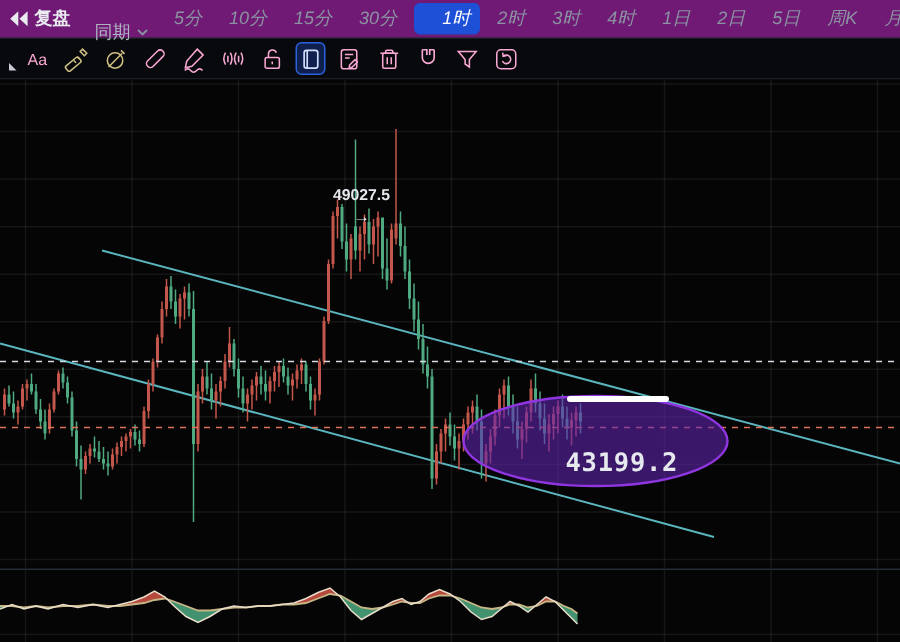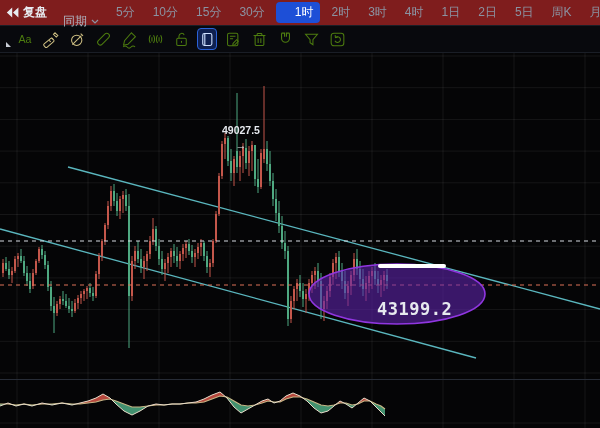--- a/index.html
+++ b/index.html
@@ -1,29 +1,29 @@
 <!DOCTYPE html>
 <html><head>
 <meta charset="utf-8">
 <style>
   html,body{margin:0;padding:0;background:#000;}
   .app{position:relative;width:600px;height:428px;background:#050507;overflow:hidden;
        font-family:"Liberation Sans","DejaVu Sans",sans-serif;-webkit-font-smoothing:antialiased;}
   
-  .topbar{height:25px;display:flex;align-items:center;background:#7f1d1d;border-bottom:1px solid #1a1e26;
+  .topbar{height:25px;display:flex;align-items:center;background:#701a75;border-bottom:1px solid #1a1e26;
           color:#8b93a2;font-size:12px;white-space:nowrap;}
   .replay{display:flex;align-items:center;gap:4px;color:#e8ebf0;font-weight:700;padding:0 6px 0 6px;cursor:pointer;}
   .period{display:flex;align-items:center;gap:4px;color:#aeb4c0;padding:0 10px 0 10px;cursor:pointer;margin-top:17px;}
   .tfs{display:flex;align-items:center;gap:4px;}
-  .tf{padding:2px 7px;border-radius:4px;color:#8b93a2;cursor:pointer;}
+  .tf{padding:2px 7px;border-radius:4px;color:#8b93a2;cursor:pointer;font-style:italic;}
   .tf.active{background:#1d4fd7;color:#fff;padding-left:19px;}
   
   .toolbar{height:26px;display:flex;align-items:center;background:#08090d;border-bottom:1px solid #1a1e26;
            padding-left:2px;}
-  .tool{width:26px;height:24px;display:flex;align-items:center;justify-content:center;color:#4d7c0f;cursor:pointer;position:relative;}
+  .tool{width:26px;height:24px;display:flex;align-items:center;justify-content:center;color:#f9a8d4;cursor:pointer;position:relative;}
   .tool.yellow{color:#cfc083;}
   .tool.selected{color:#cfe0ff;}
   .tool.selected .selbox{position:absolute;inset:1px 3px;background:rgba(33,86,232,.30);border:1px solid #2b62d9;border-radius:4px;}
   .tool svg{position:relative;z-index:1;}
   .corner-tri{width:0;height:0;border-left:5px solid #c8cdd5;border-top:5px solid transparent;align-self:flex-end;margin:0 0 4px 3px;}
   
   .chart{position:relative;width:600px;height:326px;background:#050506;}
   .chart svg{display:block;}
   .anno{position:absolute;color:#e6e9ee;font-size:10.5px;font-weight:600;display:flex;align-items:center;gap:3px;cursor:pointer;flex-direction:column;}
   .anno .arr{font-size:11px;}

